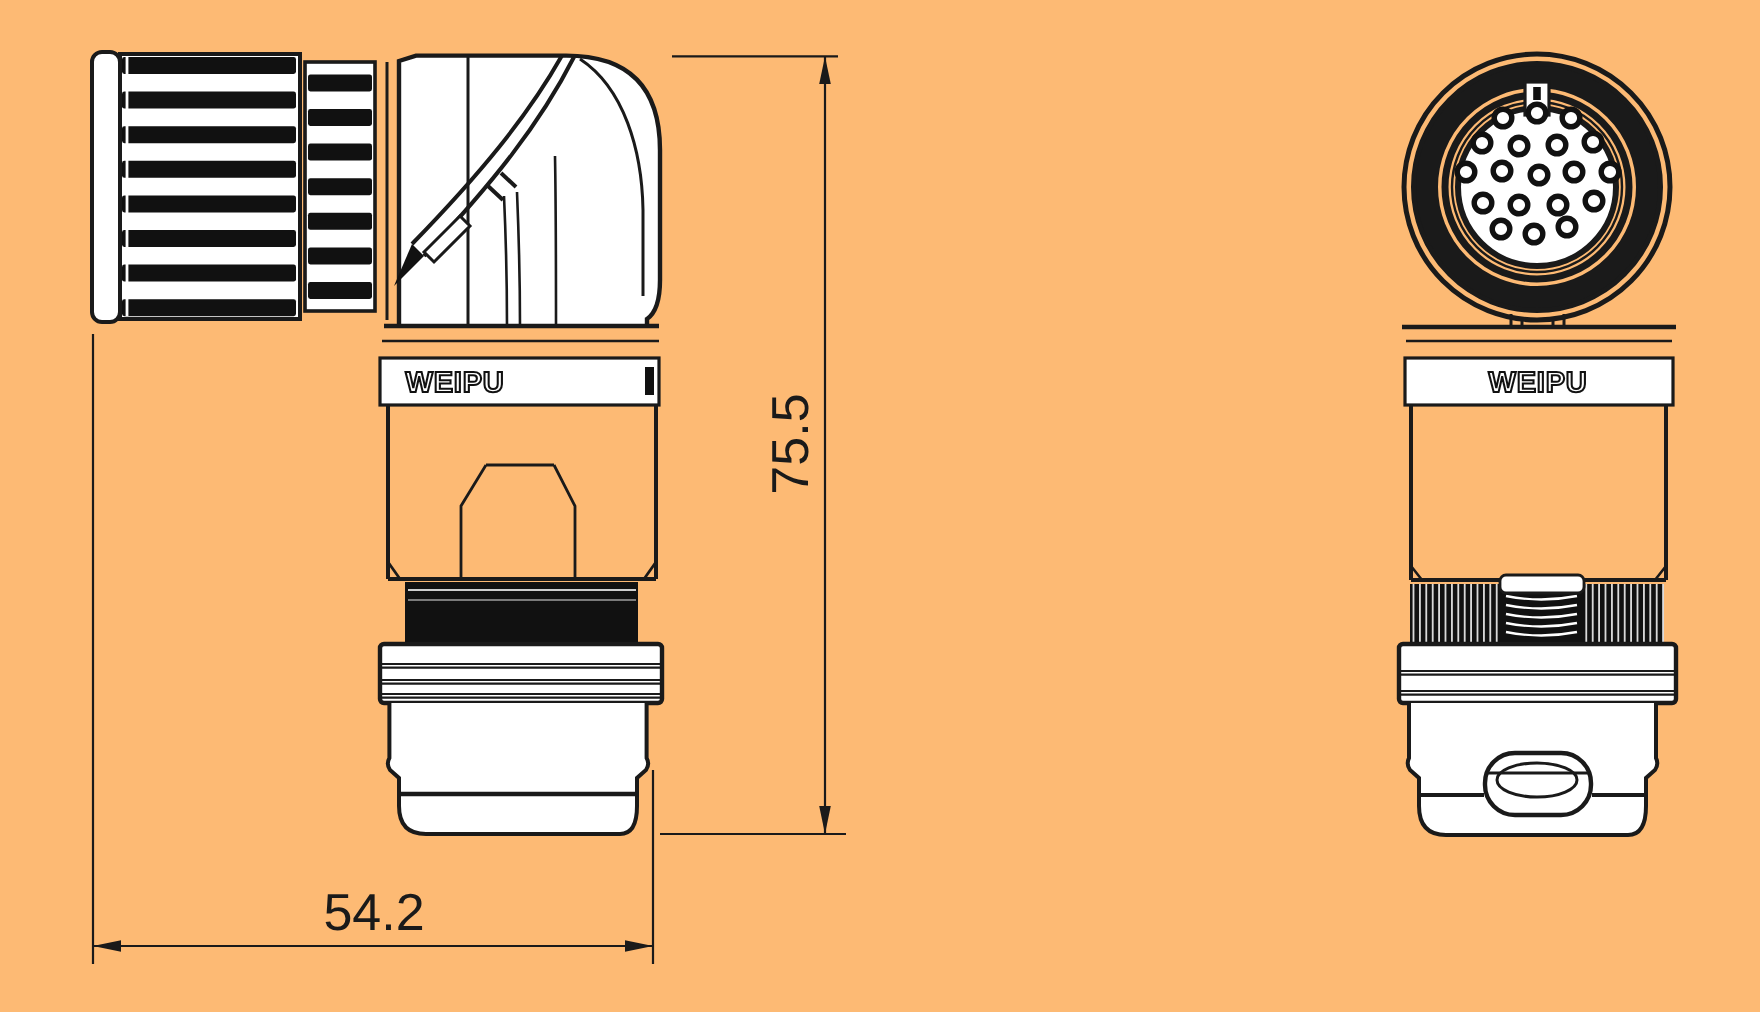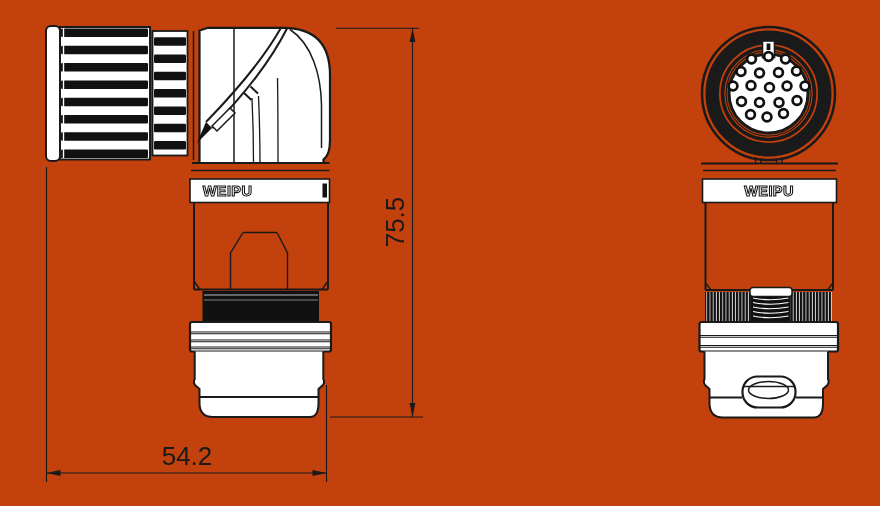--- a/index.html
+++ b/index.html
@@ -1,16 +1,16 @@
 <!DOCTYPE html>
 <html><head>
 <meta charset="utf-8">
 <style>
   html,body{margin:0;padding:0;background:#fff;}
-  .stage{position:relative;width:880px;height:506px;background:#c2410c;overflow:hidden;
+  .stage{position:relative;width:880px;height:506px;background:#fdba74;overflow:hidden;
          font-family:"Liberation Sans", sans-serif;}
   svg{display:block;}
   .dim-text{font-family:"Liberation Sans", sans-serif;font-size:26px;fill:#1a1a1a;}
   .brand-text{font-family:"Liberation Sans", sans-serif;font-size:14.5px;font-weight:bold;
               letter-spacing:0.4px;fill:#ffffff;stroke:#111111;stroke-width:1.05px;}
 </style>
 </head>
 <body>
 
 <div class="stage">

